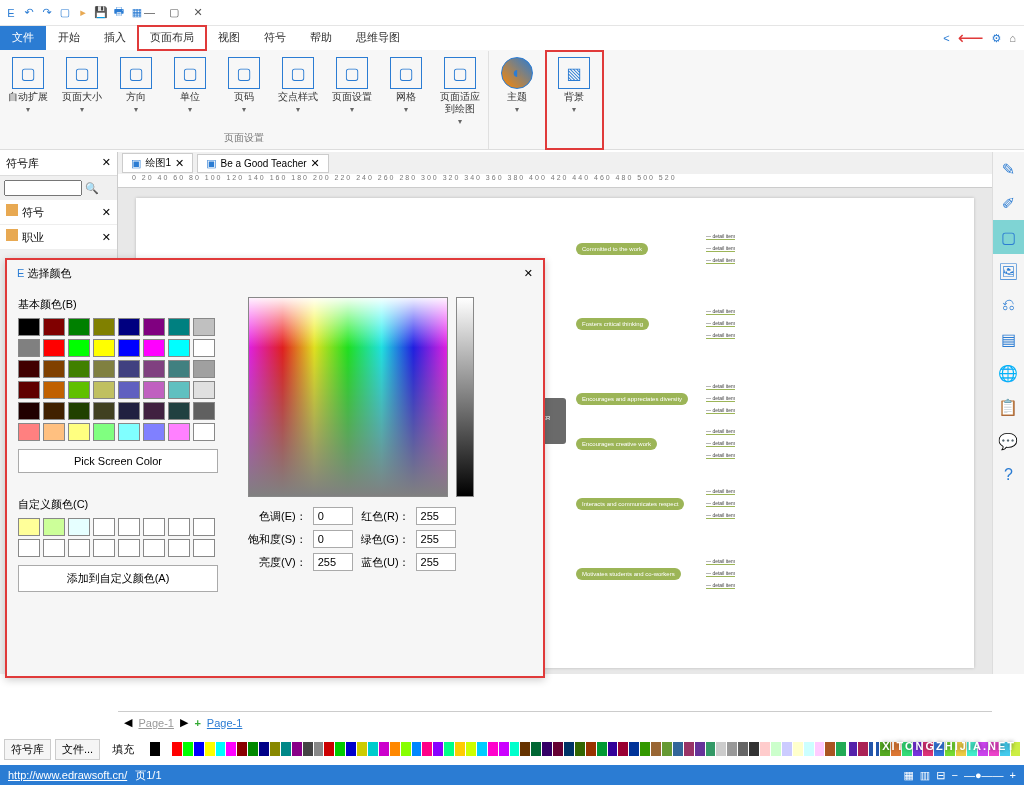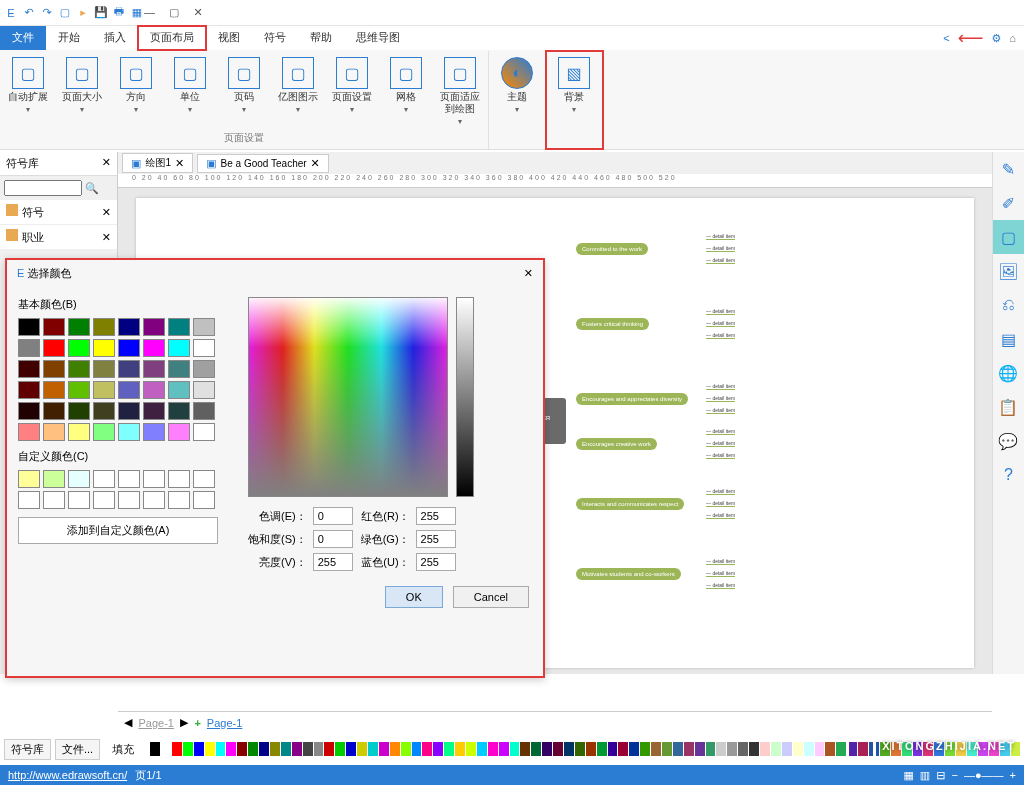--- a/index.html
+++ b/index.html
@@ -162,21 +162,21 @@
           <div class="txt">单位</div>
           <div class="drop">▾</div>
         </div>
         <div class="ribbon-btn">
           <div class="ico">▢</div>
           <div class="txt">页码</div>
           <div class="drop">▾</div>
         </div>
         <div class="ribbon-btn">
           <div class="ico">▢</div>
-          <div class="txt">亿图图示</div>
+          <div class="txt">交点样式</div>
           <div class="drop">▾</div>
         </div>
         <div class="ribbon-btn">
           <div class="ico">▢</div>
           <div class="txt">页面设置</div>
           <div class="drop">▾</div>
         </div>
         <div class="ribbon-btn">
           <div class="ico">▢</div>
           <div class="txt">网格</div>
@@ -338,20 +338,21 @@
           <div class="swatch" style="background: rgb(96, 96, 96);"></div>
           <div class="swatch" style="background: rgb(255, 128, 128);"></div>
           <div class="swatch" style="background: rgb(255, 192, 128);"></div>
           <div class="swatch" style="background: rgb(255, 255, 128);"></div>
           <div class="swatch" style="background: rgb(128, 255, 128);"></div>
           <div class="swatch" style="background: rgb(128, 255, 255);"></div>
           <div class="swatch" style="background: rgb(128, 128, 255);"></div>
           <div class="swatch" style="background: rgb(255, 128, 255);"></div>
           <div class="swatch" style="background: rgb(255, 255, 255);"></div>
         </div>
+      <div class="pick-btn">Pick Screen Color</div>
       <div class="section-label">自定义颜色(C)</div>
       <div class="custom-grid" id="custom-swatches">
           <div class="swatch" style="background: rgb(255, 255, 153);"></div>
           <div class="swatch" style="background: rgb(204, 255, 153);"></div>
           <div class="swatch" style="background: rgb(230, 255, 255);"></div>
           <div class="swatch" style="background: rgb(255, 255, 255);"></div>
           <div class="swatch" style="background: rgb(255, 255, 255);"></div>
           <div class="swatch" style="background: rgb(255, 255, 255);"></div>
           <div class="swatch" style="background: rgb(255, 255, 255);"></div>
           <div class="swatch" style="background: rgb(255, 255, 255);"></div>
@@ -397,24 +398,20 @@
                 <input value="255" style="">
               </div>
             <div class="field-row">
                 <label>蓝色(U)：</label>
                 <input value="255" style="">
               </div>
           </div>
         </div>
       </div>
     </div>
-  </div>
-  <div class="dlg-buttons">
-    <button class="primary">OK</button>
-    <button>Cancel</button>
   </div>
 </div>
 
 <div class="page-strip">
   <span>◀</span>
   <span class="pg">Page-1</span>
   <span>▶</span>
   <span class="add">+</span>
   <span class="pg active">Page-1</span>
 </div>

